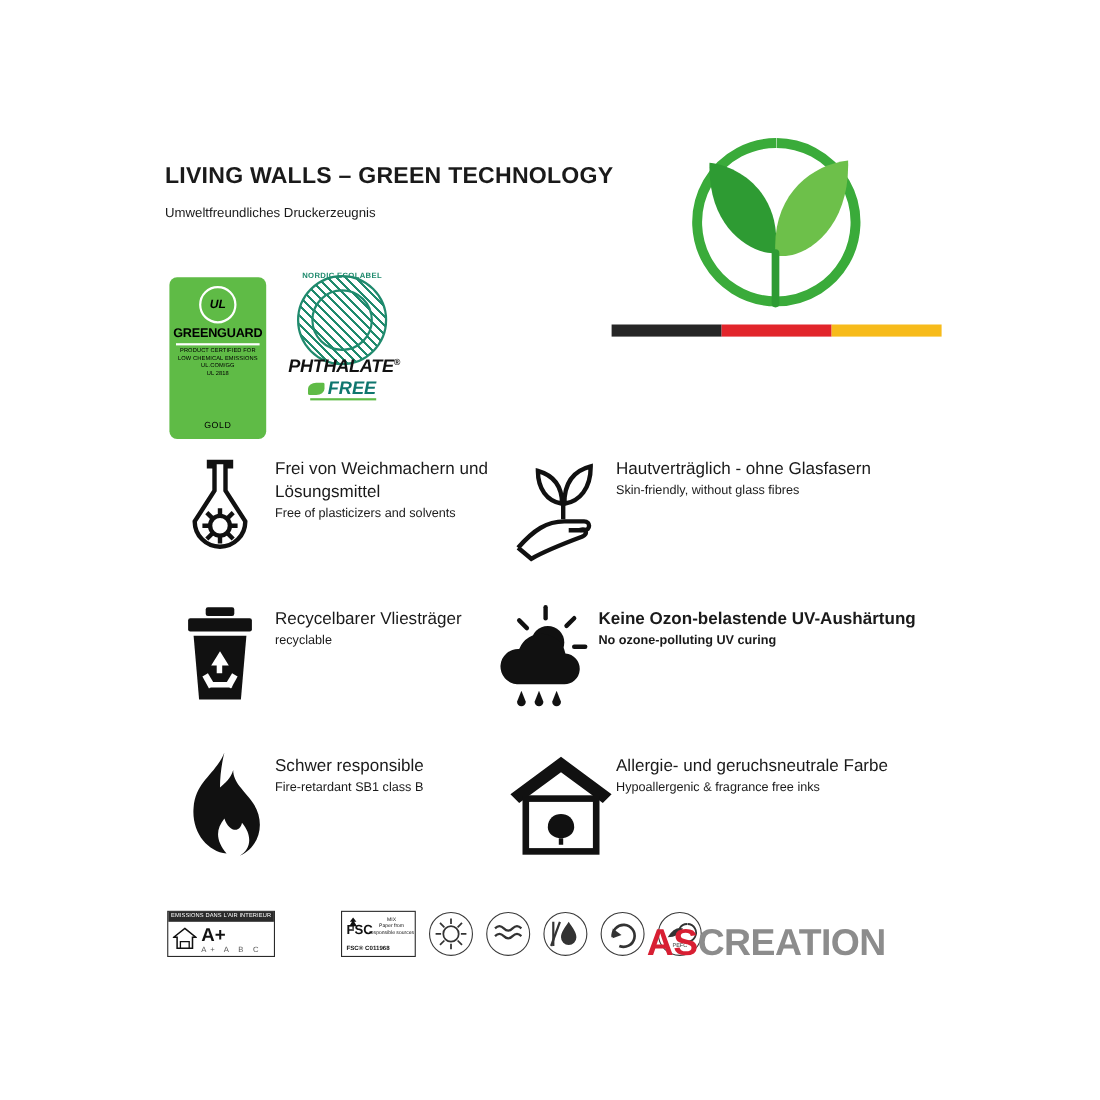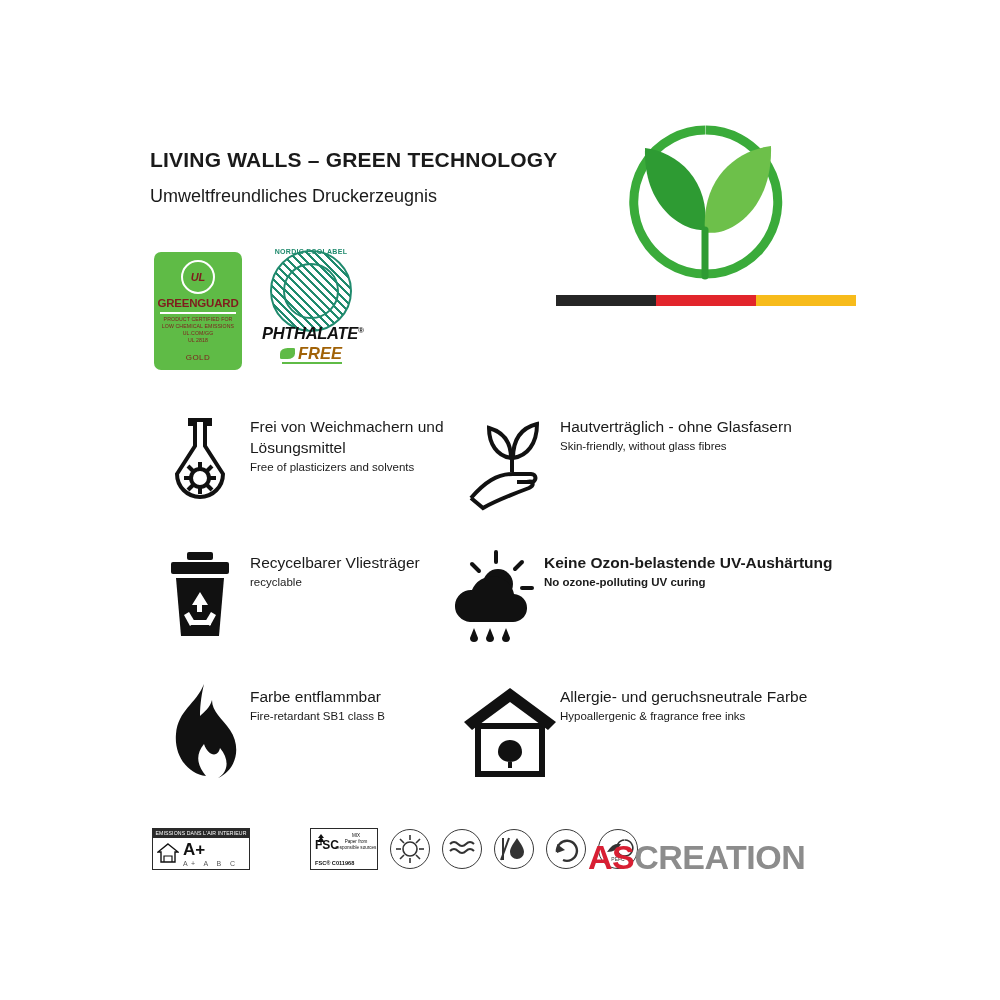--- a/index.html
+++ b/index.html
@@ -26,32 +26,32 @@
     position: absolute;
     left: 150px; top: 148px;
     font-size: 21px;
     font-weight: bold;
     letter-spacing: 0.2px;
     color: #1a1a1a;
   }
   .header-sub {
     position: absolute;
     left: 150px; top: 186px;
-    font-size: 18px;
+    font-size: 12px;
     color: #1a1a1a;
   }
 
   
   .greenguard {
     position: absolute;
     left: 154px; top: 252px;
-    width: 88px; height: 118px;
+    width: 88px; height: 147px;
     background: #5fbb46;
     border-radius: 7px;
-    color: #7f1d1d;
+    color: #000000;
     text-align: center;
   }
   .gg-ul {
     position: absolute;
     left: 50%; top: 8px;
     transform: translateX(-50%);
     width: 30px; height: 30px;
     border: 2.5px solid #ffffff;
     border-radius: 50%;
     font-size: 11px;
@@ -150,21 +150,21 @@
   }
   .free-leaf {
     width: 15px; height: 11px;
     background: #5fbb46;
     border-radius: 50% 10% 50% 10%;
   }
   .free-word {
     font-size: 16.5px;
     font-weight: bold;
     font-style: italic;
-    color: #a16207;
+    color: #0f766e;
   }
   .eco-underline {
     position: absolute;
     left: 20px; top: 112px;
     width: 60px; height: 2px;
     background: #5fbb46;
   }
 
   
   .germany {
@@ -458,21 +458,21 @@
 
   <div class="feature" style="left:150px; top:682px;">
     <div class="icon">
       <svg width="80" height="100" viewBox="0 0 80 100" aria-hidden="true">
         <path d="M44 2 C 36 22, 18 28, 16 52 C 14 74, 28 92, 46 94 C 36 82, 36 72, 44 62
                  C 48 74, 58 76, 60 66 C 70 78, 68 90, 58 96 C 76 88, 82 66, 70 48
                  C 62 36, 52 30, 52 18 C 50 26, 44 30, 40 34 C 40 22, 42 10, 44 2 Z" fill="#111"></path>
       </svg>
     </div>
     <div class="texts">
-      <div class="feat-main">Farbe entflammbar</div>
+      <div class="feat-main">Schwer responsible</div>
       <div class="feat-sub">Fire-retardant SB1 class B</div>
     </div>
   </div>
 
   <div class="feature" style="left:460px; top:682px;">
     <div class="icon">
       <svg width="100" height="100" viewBox="0 0 100 100" aria-hidden="true">
         <path d="M50 6 L96 40 L88 48 L50 20 L12 48 L4 40 Z" fill="#111"></path>
         <rect x="18" y="44" width="64" height="48" fill="none" stroke="#111" stroke-width="6"></rect>
         <path d="M50 58 C 44 58, 38 62, 38 70 C 38 76, 44 80, 50 80 C 50 70, 50 64, 50 58 Z" fill="#111"></path>

